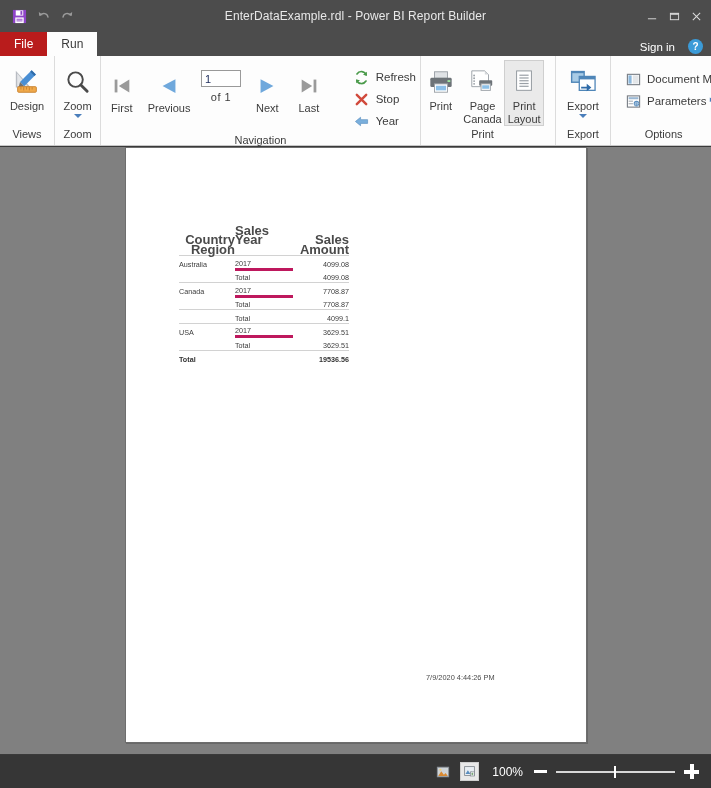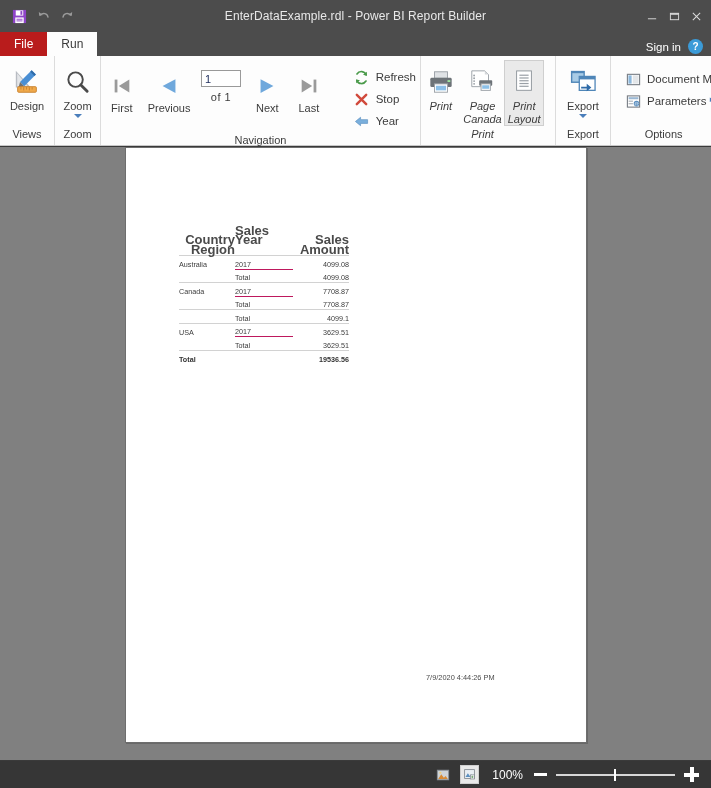--- a/index.html
+++ b/index.html
@@ -95,21 +95,21 @@
   .tab.active {
     background: #fdfdfd;
     color: #3a3a3a;
   }
   .signin {
     position: absolute;
     right: 8px;
     bottom: 2px;
     display: flex;
     align-items: center;
-    gap: 7px;
+    gap: 13px;
   }
   .signin-text {
     color: #ffffff;
     font-size: 11.5px;
   }
   .help-icon {
     width: 15px; height: 15px;
     border-radius: 50%;
     background: #3b9bd8;
     color: #ffffff;
@@ -296,38 +296,38 @@
     line-height: 9px;
     padding-bottom: 1px;
     margin-top: 36px;
   }
   .c-country { width: 56px; }
   .c-year    { width: 58px; }
   .c-amount  { width: 56px; text-align: right; }
   .ta-right  { text-align: right; }
   .row-h { height: 13.5px; }
   .line-full td { border-bottom: 1px solid #d2d2d2; }
-  .line-partial td.c-year { border-bottom: 1px solid #be185d; }
+  .line-partial td.c-year { border-bottom: 3px solid #be185d; }
   .grand td {
     font-weight: bold;
     color: #333;
     border-top: 1px solid #d2d2d2;
     padding-top: 1px;
   }
   .timestamp {
     position: absolute;
     left: 300px;
     top: 525px;
     font-size: 7.4px;
     color: #4a4a4a;
   }
 
   
   .statusbar {
-    height: 27px;
+    height: 33px;
     background: #363636;
     display: flex;
     align-items: center;
     justify-content: flex-end;
     padding-right: 12px;
     gap: 9px;
     flex: none;
   }
   .viewmode {
     width: 17px; height: 17px;
@@ -556,21 +556,21 @@
                 <path d="M1.5 8 L7 3.5 L7 6 L14.5 6 L14.5 10 L7 10 L7 12.5 Z" fill="#7aafdc" stroke="#5b8fc0" stroke-width="0.7"></path>
               </svg>
             </span>
             <span class="lbl">Year</span>
           </div>
         </div>
       </div>
       <div class="rgroup-label">Navigation</div>
     </div>
 
-    <div class="rgroup" style="width:124px;font-style:italic;">
+    <div class="rgroup" style="width:124px;">
       <div class="rgroup-body" style="justify-content:center;gap:2px;">
         <div class="bigbtn" style="width:40px;">
           <span class="ico">
             <svg width="28" height="26" viewBox="0 0 30 28">
               <rect x="8" y="3" width="14" height="7" fill="#dfe2e5" stroke="#9aa0a6" stroke-width="1"></rect>
               <rect x="3.5" y="9.5" width="23" height="10" rx="1.5" fill="#6d7378"></rect>
               <rect x="22" y="12" width="3" height="2" fill="#9ee8a0"></rect>
               <rect x="8" y="16" width="14" height="9" fill="#ffffff" stroke="#9aa0a6" stroke-width="1"></rect>
               <rect x="9.5" y="18" width="11" height="5" fill="#8cc0e8"></rect>
             </svg>

